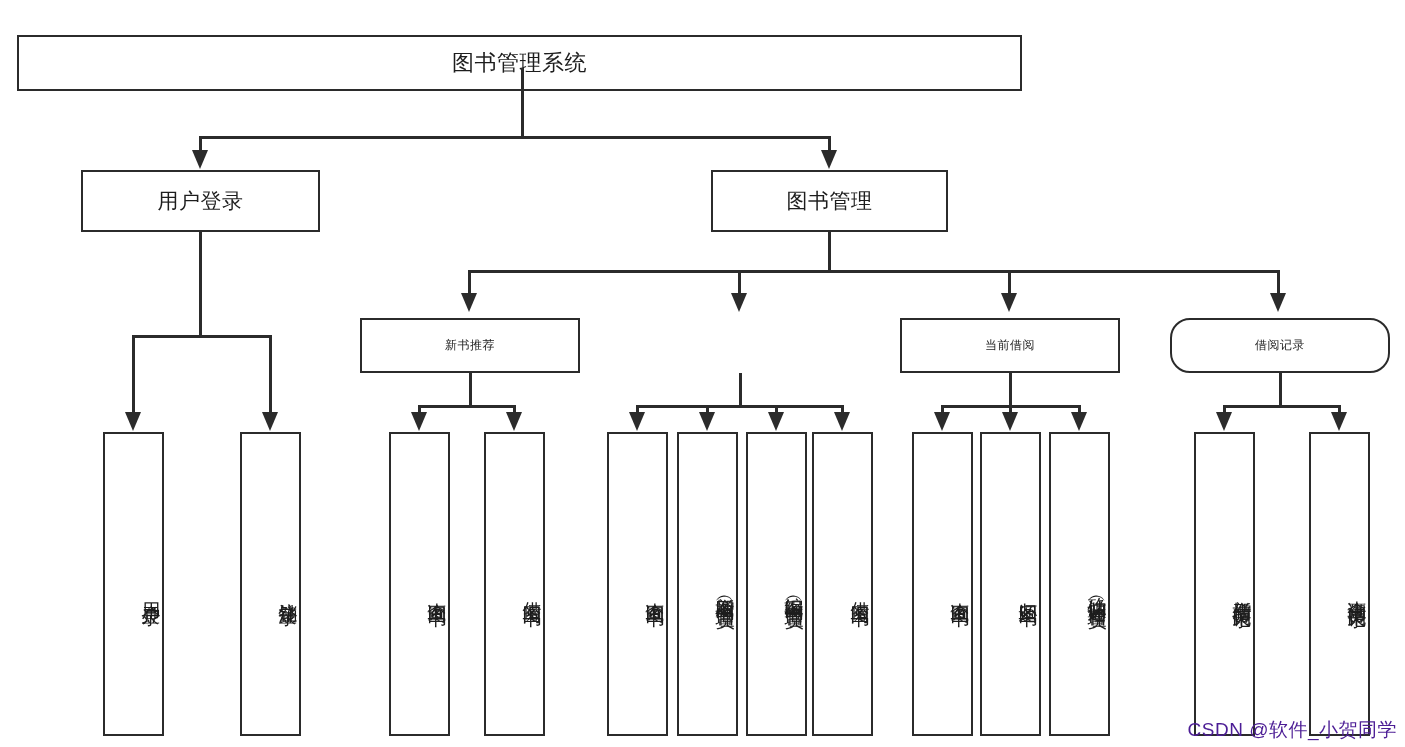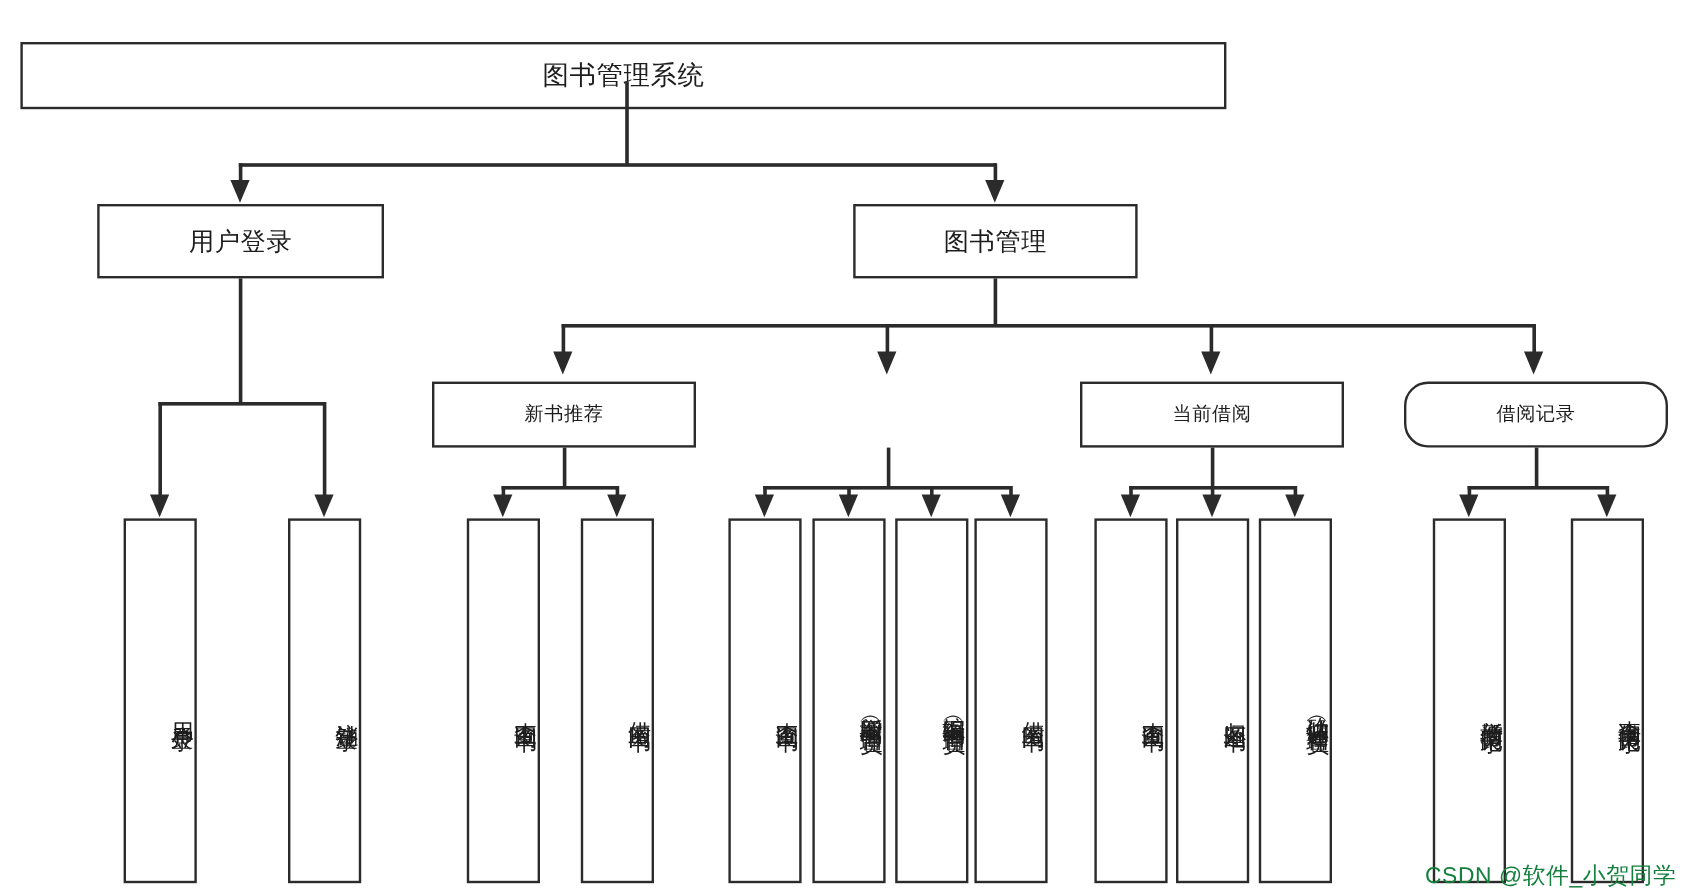--- a/index.html
+++ b/index.html
@@ -24,21 +24,21 @@
     border:2.5px solid #2b2b2b;
     display:flex;
     align-items:center;
     justify-content:center;
     text-align:center;
     color:#1d1d1d;
     letter-spacing:0.5px;
   }
   .node.root{font-size:22px;}
   .node.lvl2{font-size:21px;}
-  .node.lvl3{font-size:16px;}
+  .node.lvl3{font-size:12px;}
   .node.leaf{
     font-size:19px;
     writing-mode:vertical-rl;
     text-orientation:upright;
     align-items:flex-start;
     justify-content:center;
     padding-top:14px;
     line-height:1.12;
     letter-spacing:2px;
   }
@@ -57,21 +57,21 @@
     border-left:8px solid transparent;
     border-right:8px solid transparent;
     border-top:19px solid #2b2b2b;
   }
   
   #watermark{
     position:absolute;
     right:8px;
     bottom:4px;
     font-size:19px;
-    color:#15803d;
+    color:#4c1d95;
     letter-spacing:0.5px;
     white-space:nowrap;
     pointer-events:none;
   }
 </style>
 </head>
 <body>
 
 <div id="canvas">
 

